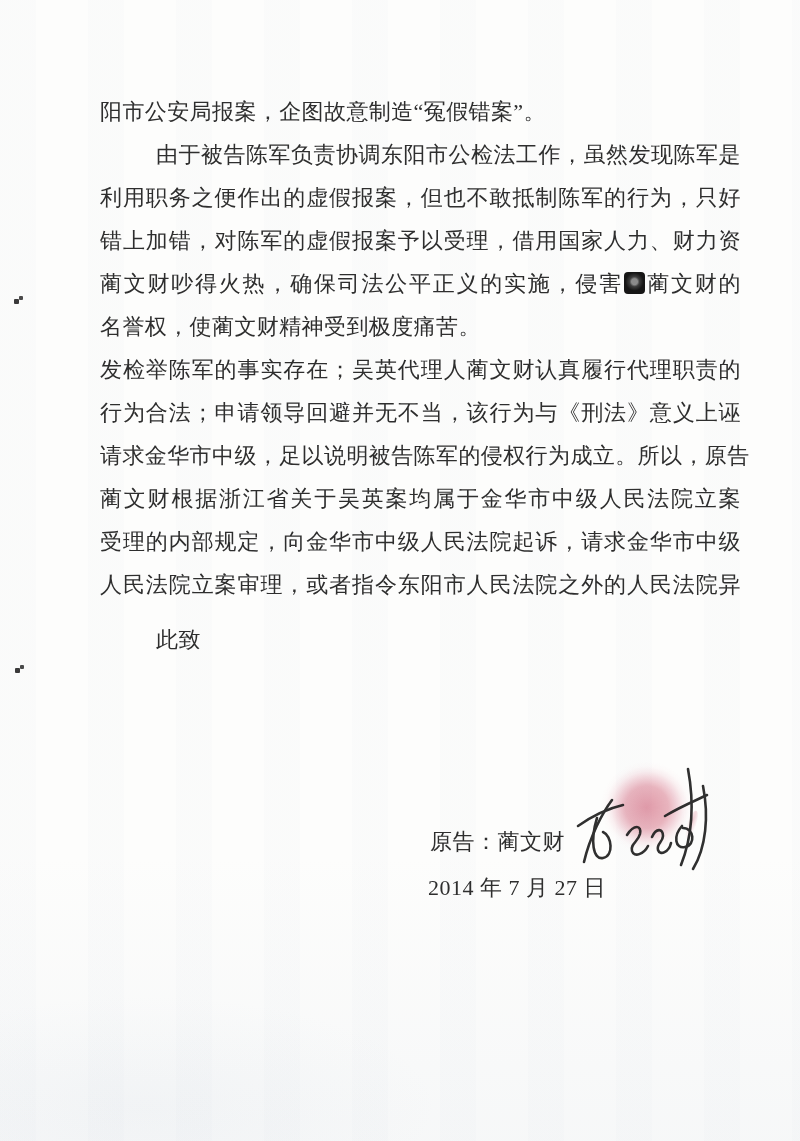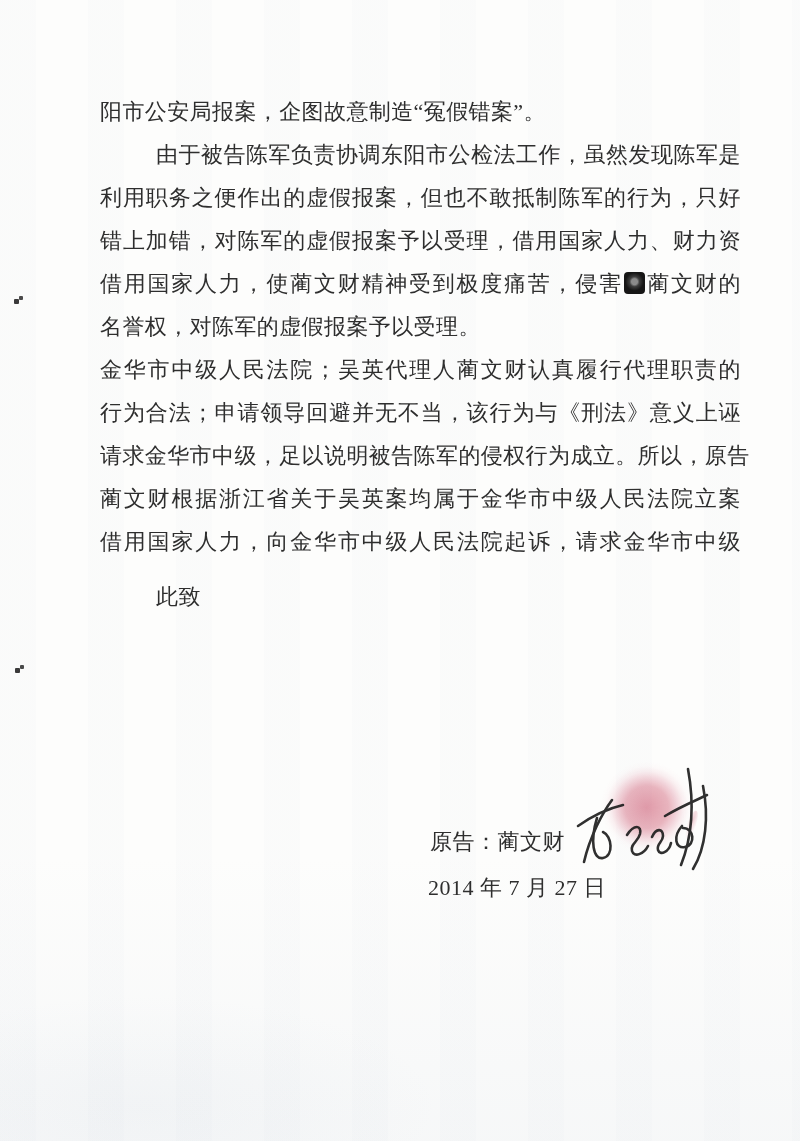--- a/index.html
+++ b/index.html
@@ -110,27 +110,28 @@
   <div class="scan-texture"></div>
 
   <div class="speck" style="left:14px; top:299px;"></div>
   <div class="speck" style="left:15px; top:668px;"></div>
 
   <div class="doc">
     <div class="line end">阳市公安局报案，企图故意制造“冤假错案”。</div>
     <div class="line indent">由于被告陈军负责协调东阳市公检法工作，虽然发现陈军是</div>
     <div class="line">利用职务之便作出的虚假报案，但也不敢抵制陈军的行为，只好</div>
     <div class="line">错上加错，对陈军的虚假报案予以受理，借用国家人力、财力资</div>
-    <div class="line"><span>借用国家人力，使蔺文财精神受到极度痛苦，侵害</span><span class="smudge">▣</span><span>蔺文财的</span></div>
-    <div class="line end">名誉权，对陈军的虚假报案予以受理。</div>
-    <div class="line">金华市中级人民法院；吴英代理人蔺文财认真履行代理职责的</div>
+    <div class="line"><span>蔺文财吵得火热，确保司法公平正义的实施，侵害</span><span class="smudge">▣</span><span>蔺文财的</span></div>
+    <div class="line end">名誉权，使蔺文财精神受到极度痛苦。</div>
+    <div class="line">发检举陈军的事实存在；吴英代理人蔺文财认真履行代理职责的</div>
     <div class="line">行为合法；申请领导回避并无不当，该行为与《刑法》意义上诬</div>
     <div class="line">请求金华市中级，足以说明被告陈军的侵权行为成立。所以，原告</div>
     <div class="line">蔺文财根据浙江省关于吴英案均属于金华市中级人民法院立案</div>
-    <div class="line">借用国家人力，向金华市中级人民法院起诉，请求金华市中级</div>
+    <div class="line">受理的内部规定，向金华市中级人民法院起诉，请求金华市中级</div>
+    <div class="line">人民法院立案审理，或者指令东阳市人民法院之外的人民法院异</div>
     <div class="line indent end closing-gap">此致</div>
   </div>
 
   <div class="sig-line">原告：蔺文财</div>
   <div class="date-line">2014 年 7 月 27 日</div>
 
   <div class="fingerprint"></div>
 
   <svg class="signature-svg" viewBox="0 0 145 122" fill="none">
     <g stroke="#1f1f1f" stroke-width="2.6" stroke-linecap="round" fill="none" opacity="0.92">

